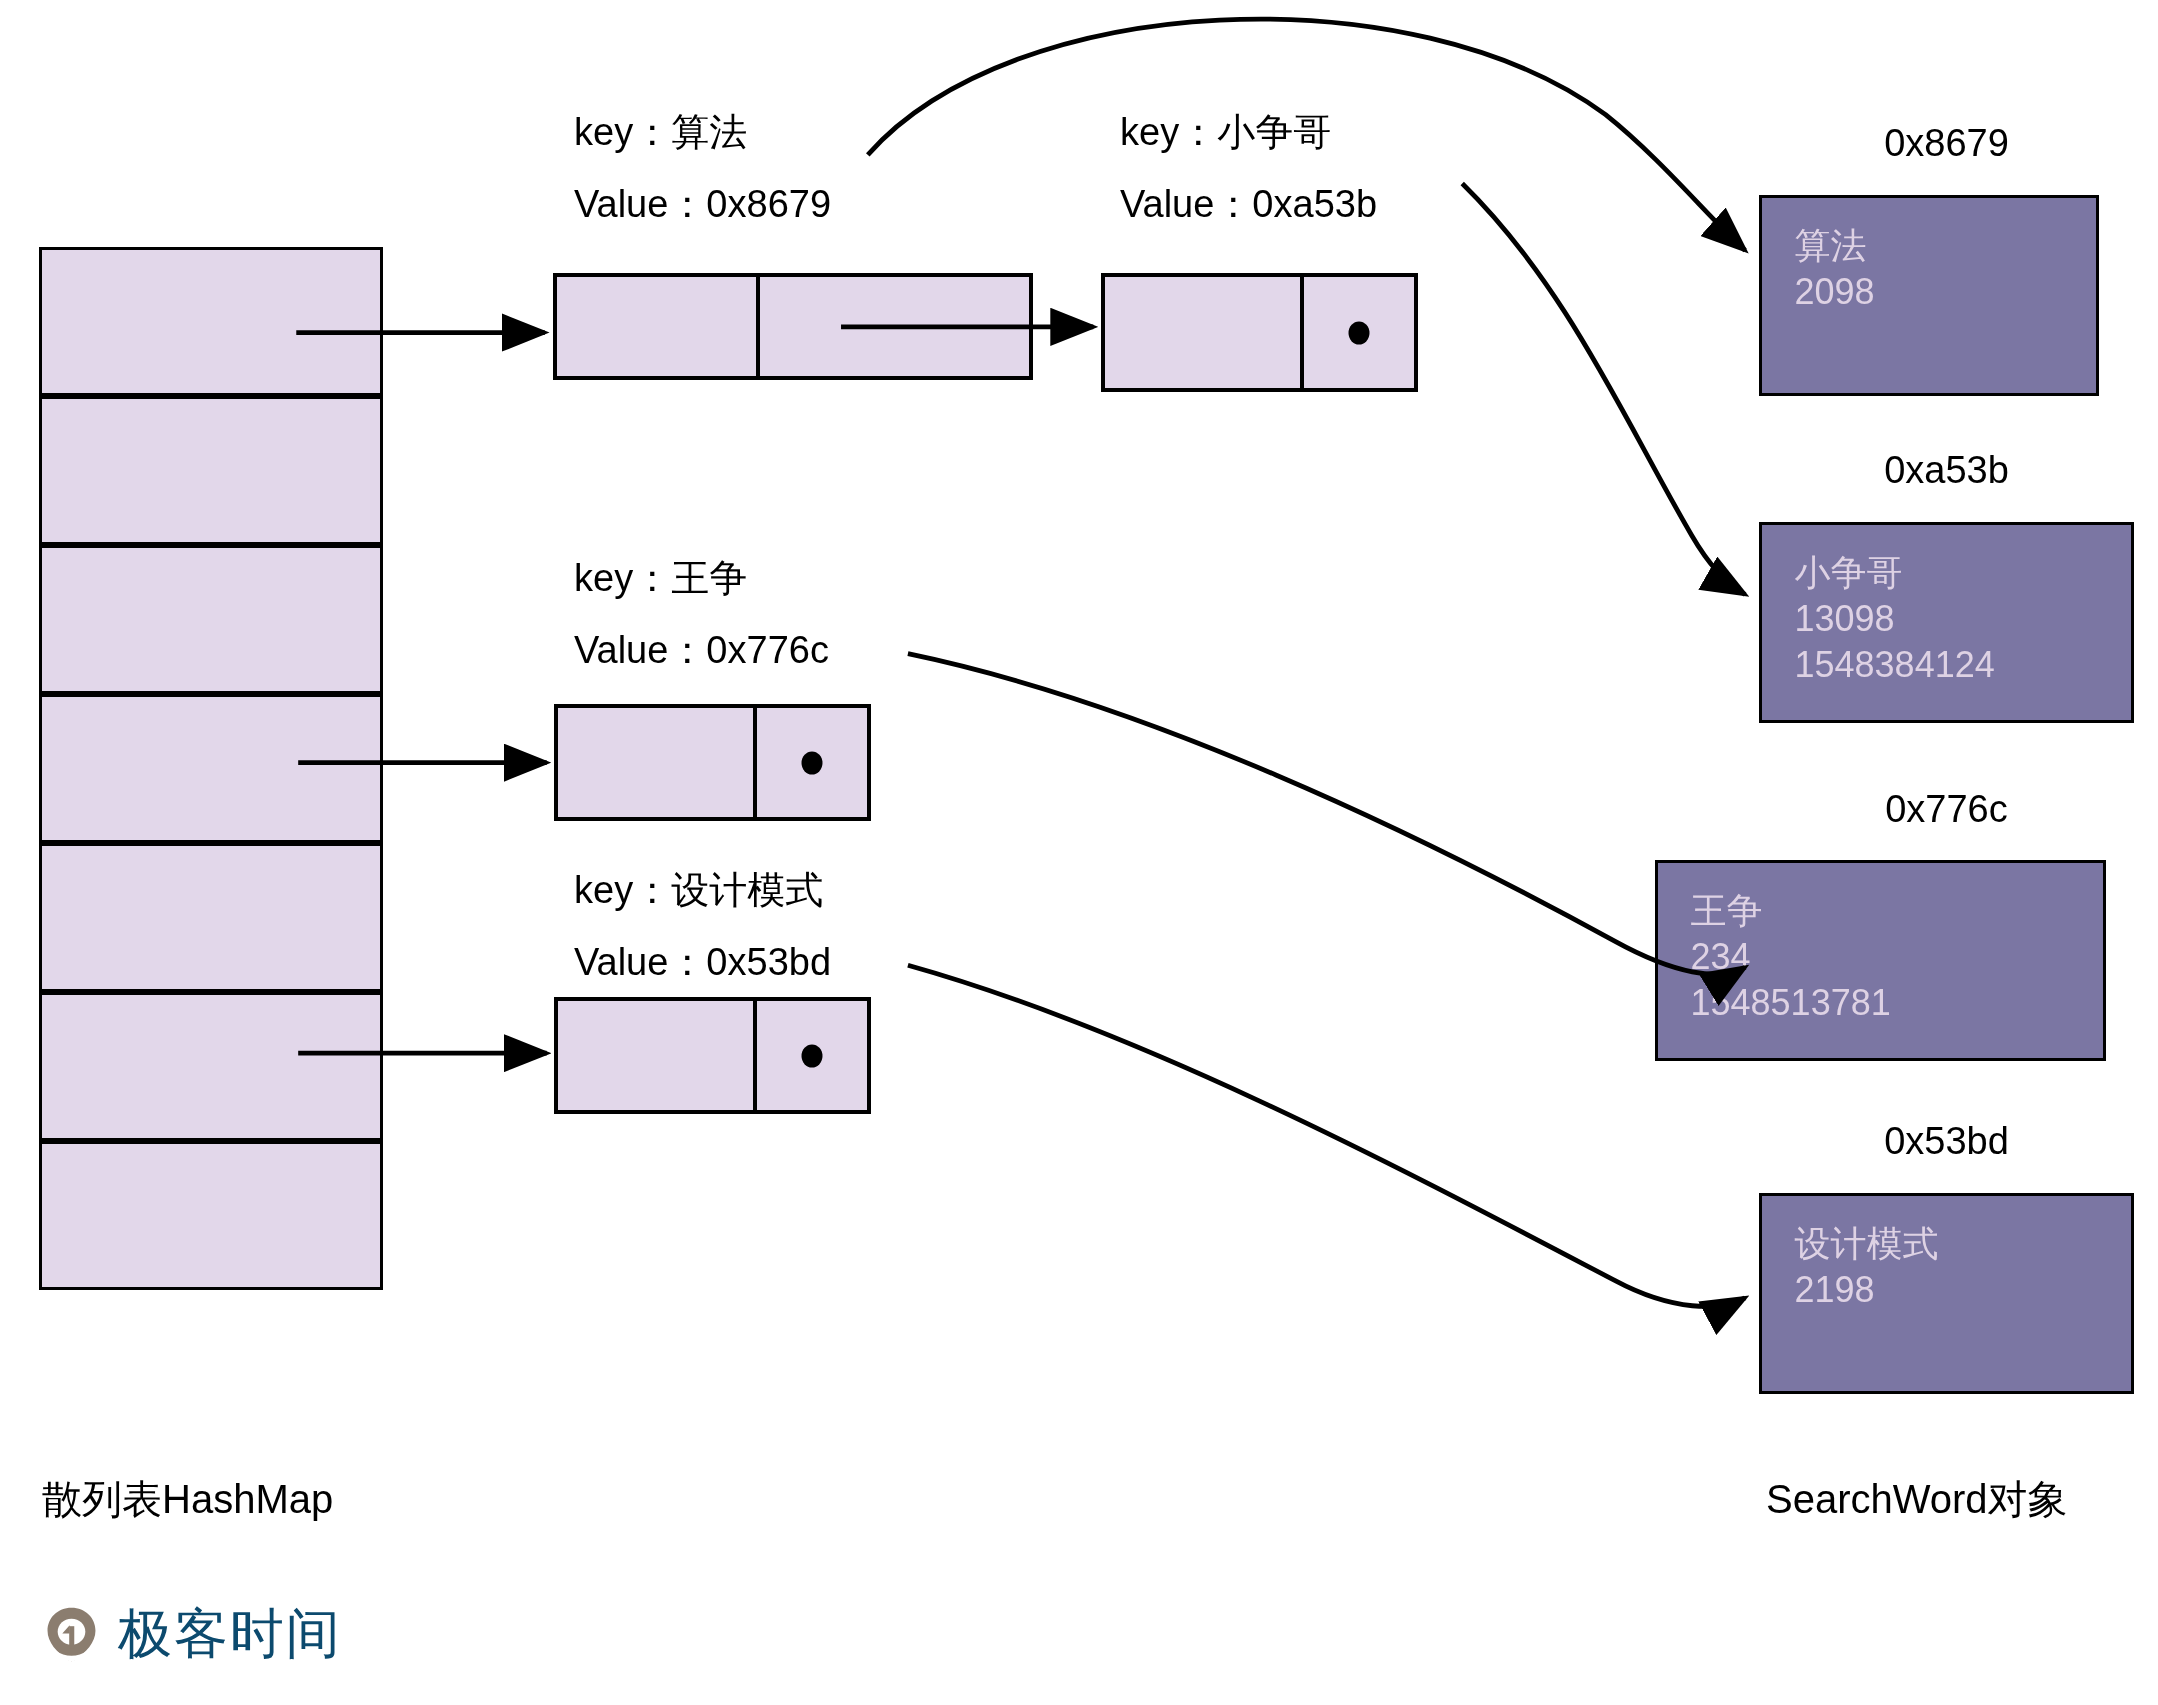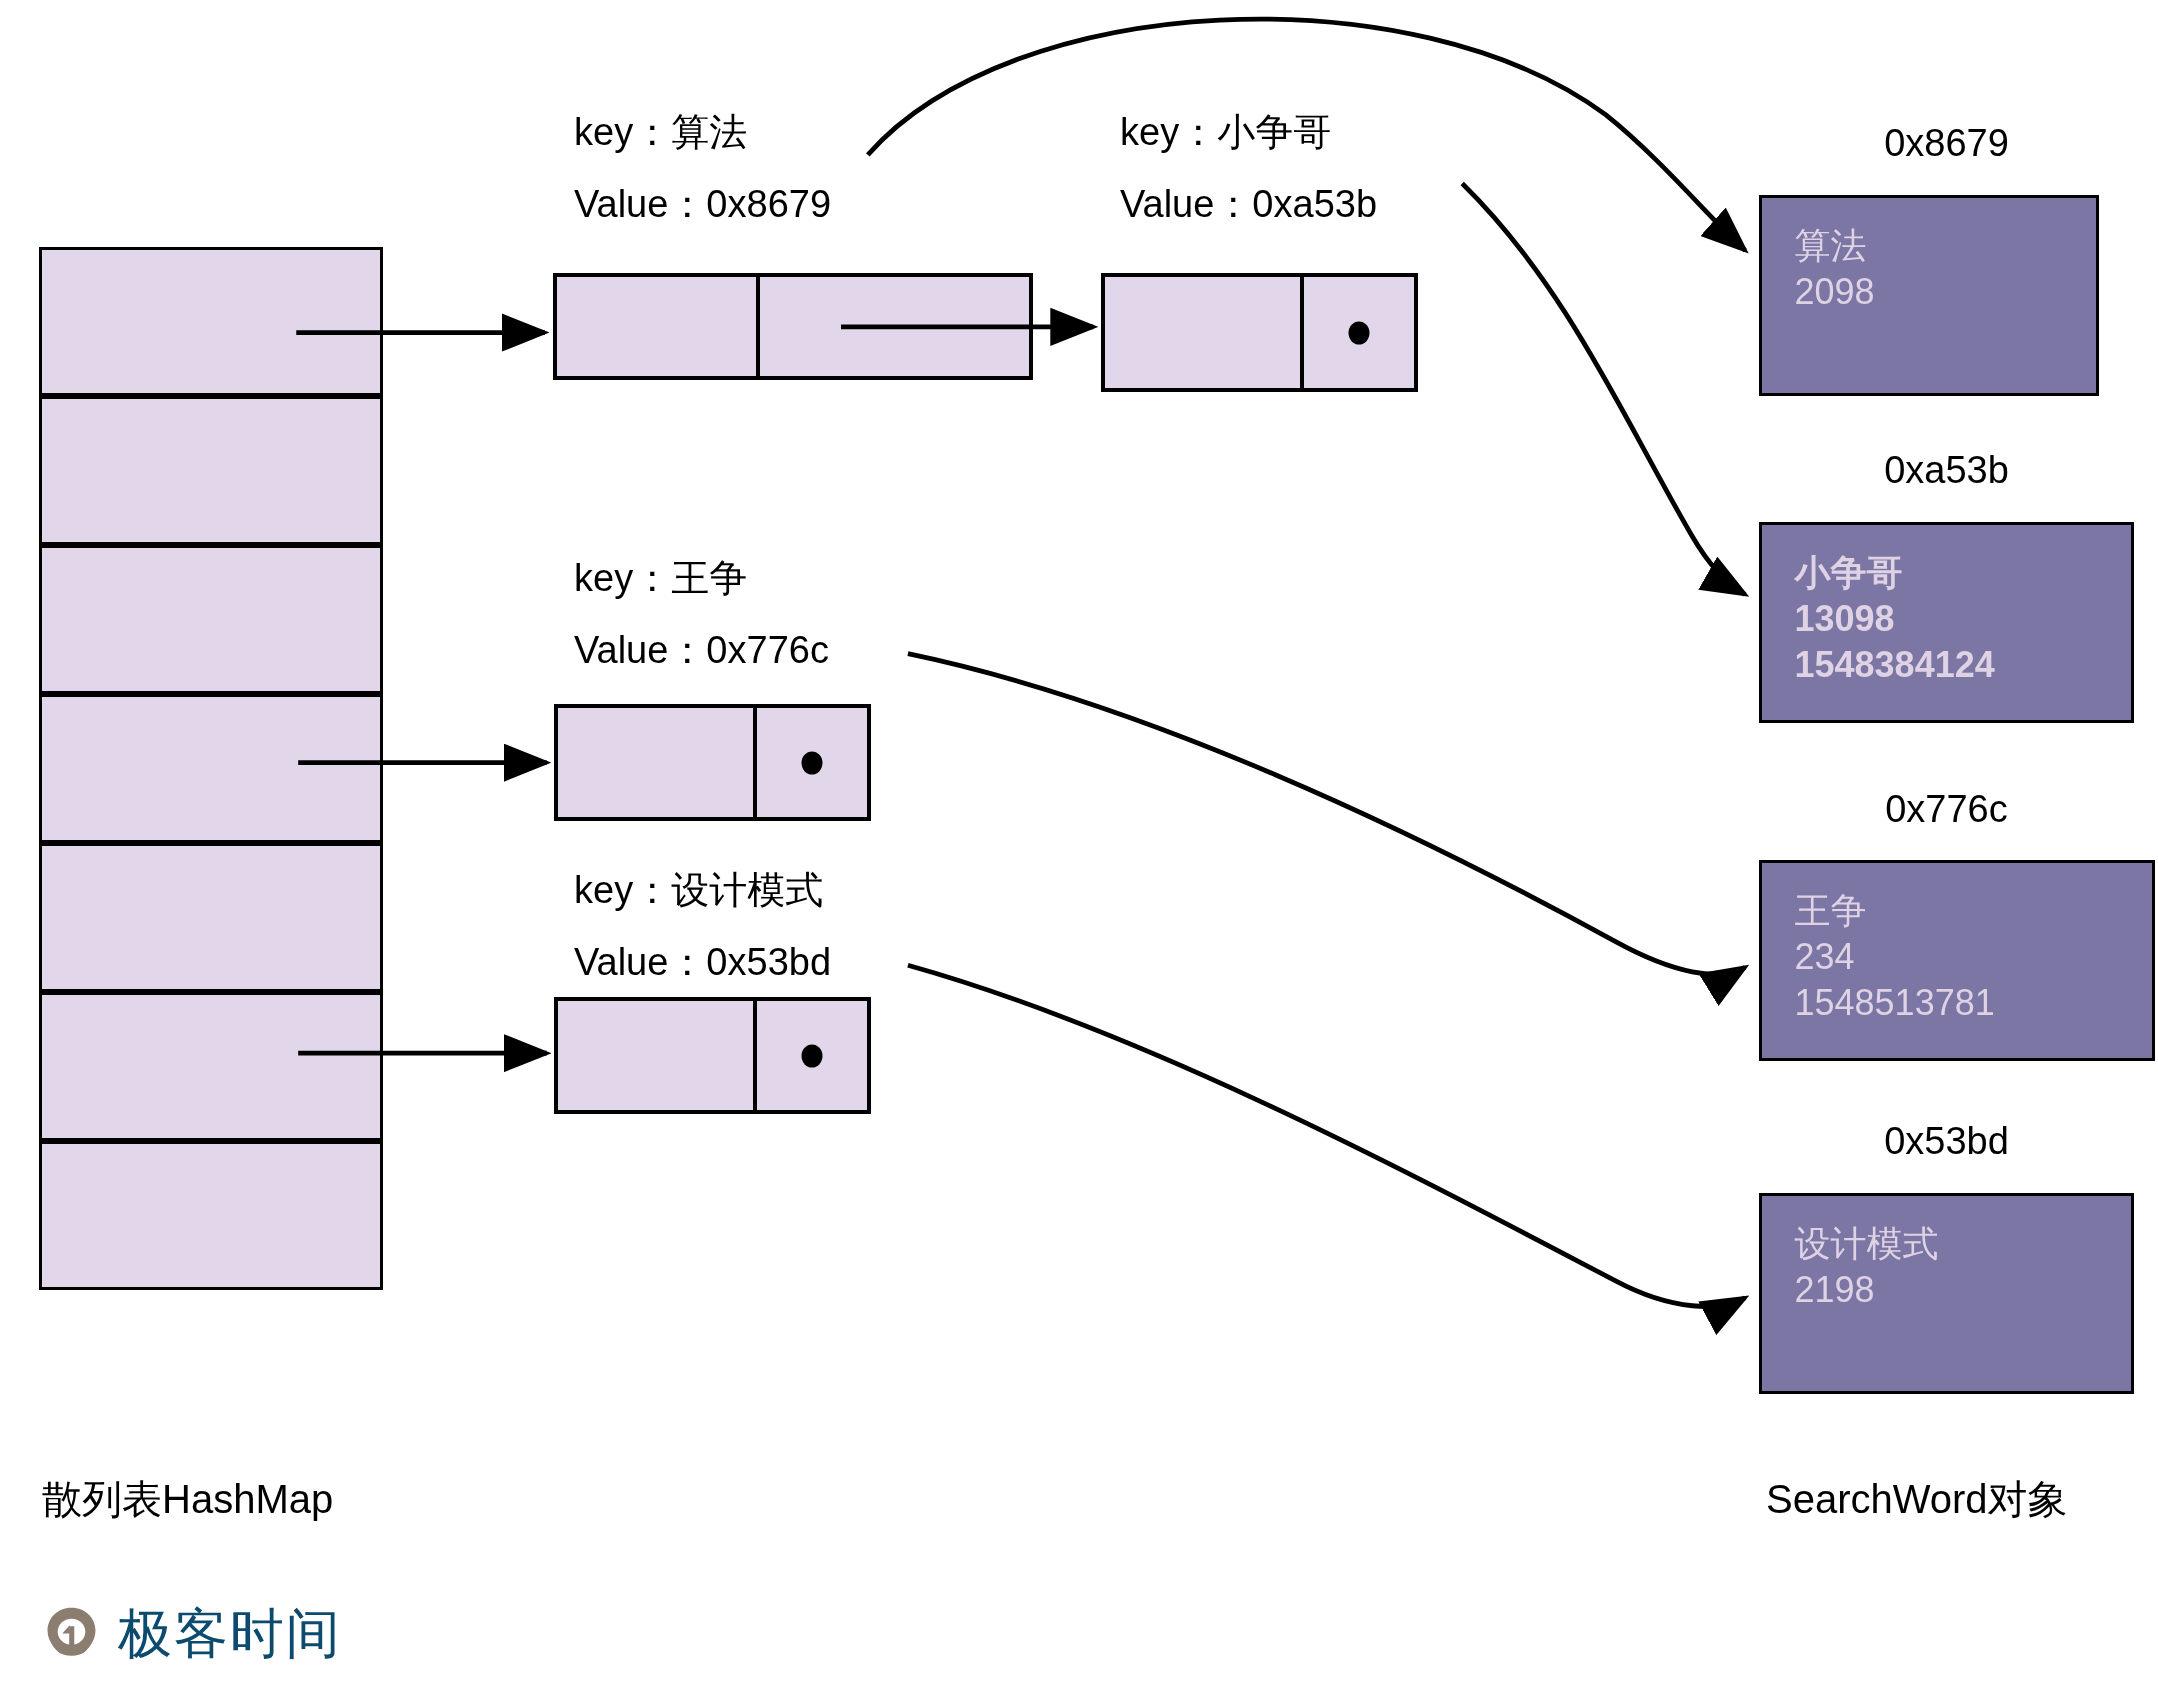--- a/index.html
+++ b/index.html
@@ -156,27 +156,27 @@
     <div class="half-r">
       <span class="dot"></span>
     </div>
   </div>
 
   <div class="obj-box" style="left:1759px; top:195px; width:340px; height:201px;">
     <span>算法</span>
     <span>2098</span>
   </div>
 
-  <div class="obj-box" style="left:1759px; top:522px; width:375px; height:201px;font-weight:bold;">
+  <div class="obj-box" style="left:1759px; top:522px; width:375px; height:201px;">
     <span>小争哥</span>
     <span>13098</span>
     <span>1548384124</span>
   </div>
 
-  <div class="obj-box" style="left:1759px; top:860px; width:396px; height:201px;">
+  <div class="obj-box" style="left:1655px; top:860px; width:451px; height:201px;">
     <span>王争</span>
     <span>234</span>
     <span>1548513781</span>
   </div>
 
   <div class="obj-box" style="left:1759px; top:1193px; width:375px; height:201px;">
     <span>设计模式</span>
     <span>2198</span>
   </div>
 

